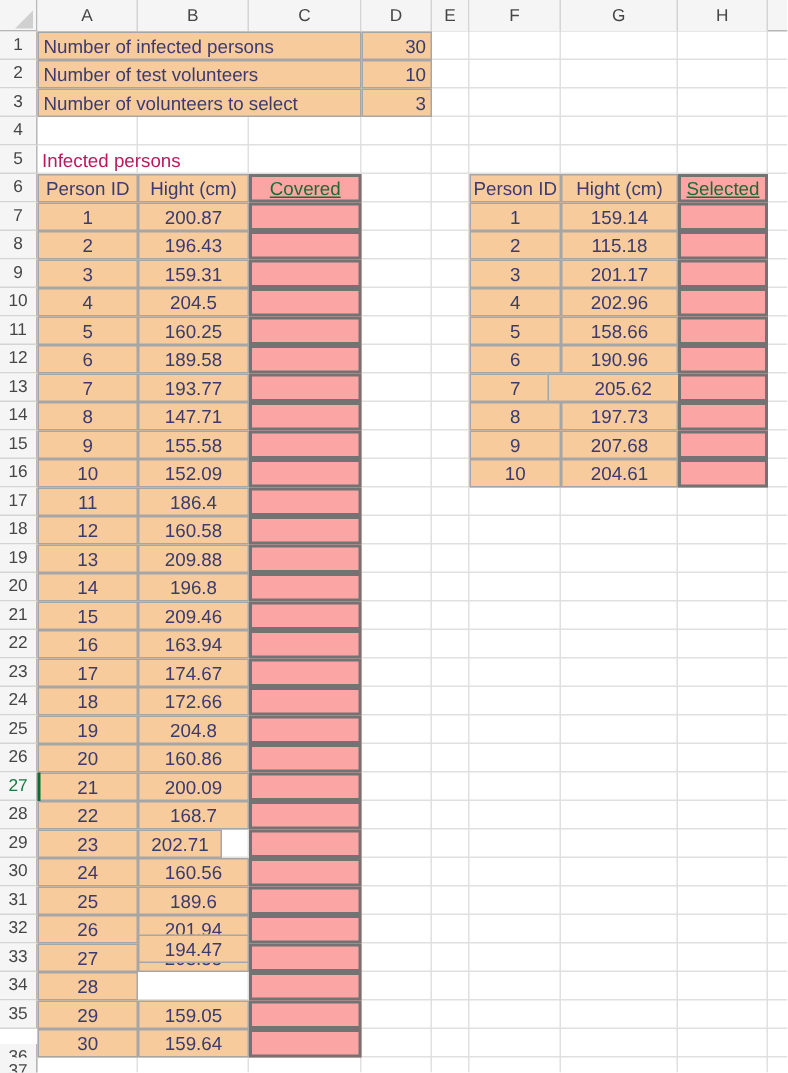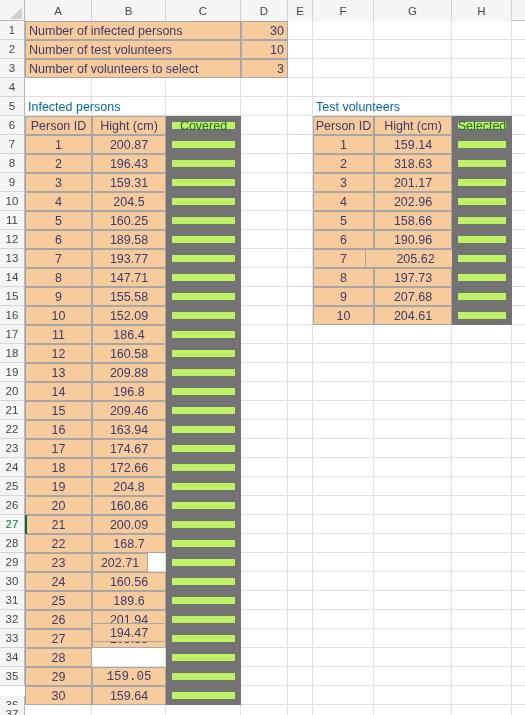--- a/index.html
+++ b/index.html
@@ -103,29 +103,30 @@
   .cell.c-right { justify-content: flex-end; }
   .cell.c-center { justify-content: center; }
   .cell.c-left { justify-content: flex-start; }
 
   .fill-orange {
     background: #f8cb9c;
     border: 1px solid #a6a6a6;
     color: #3b3b6e;
   }
   .fill-green {
-    background: #bef264;
-    border: 6px solid #737373;
+    background: #fca5a5;
+    border: 2px solid #737373;
     color: #1d6b33;
+    text-decoration: underline;
   }
 
   .label-plain {
     position: absolute;
     font-size: 12.5px;
-    color: #0369a1;
+    color: #be185d;
     display: flex;
     align-items: center;
     padding: 0 3px;
     white-space: nowrap;
   }
 
   
   .active-marker {
     position: absolute;
     width: 2px;
@@ -317,34 +318,33 @@
     <div class="cell c-center fill-orange" style="left: 25px; top: 610px; width: 67px; height: 19px;">26</div>
     <div class="cell c-center fill-orange" style="left: 92px; top: 610px; width: 74px; height: 19px;">201.94</div>
     <div class="cell c-center fill-green" style="left: 166px; top: 610px; width: 75px; height: 19px;"></div>
     <div class="cell c-center fill-orange" style="left: 25px; top: 629px; width: 67px; height: 19px;">27</div>
     <div class="cell c-center fill-orange" style="left: 92px; top: 629px; width: 74px; height: 19px;">203.55</div>
     <div class="cell c-center fill-green" style="left: 166px; top: 629px; width: 75px; height: 19px;"></div>
     <div class="cell c-center fill-orange" style="left: 25px; top: 648px; width: 67px; height: 19px;">28</div>
     <div class="cell c-center fill-orange" style="left: 92px; top: 623px; width: 74px; height: 19px;">194.47</div>
     <div class="cell c-center fill-green" style="left: 166px; top: 648px; width: 75px; height: 19px;"></div>
     <div class="cell c-center fill-orange" style="left: 25px; top: 667px; width: 67px; height: 19px;">29</div>
-    <div class="cell c-center fill-orange" style="left: 92px; top: 667px; width: 74px; height: 19px; font-family: Liberation Mono, monospace;">159.05</div>
+    <div class="cell c-center fill-orange" style="left: 92px; top: 667px; width: 74px; height: 19px;">159.05</div>
     <div class="cell c-center fill-green" style="left: 166px; top: 667px; width: 75px; height: 19px;"></div>
     <div class="cell c-center fill-orange" style="left: 25px; top: 686px; width: 67px; height: 19px;">30</div>
     <div class="cell c-center fill-orange" style="left: 92px; top: 686px; width: 74px; height: 19px;">159.64</div>
     <div class="cell c-center fill-green" style="left: 166px; top: 686px; width: 75px; height: 19px;"></div>
-    <div class="label-plain" style="left: 313px; top: 97px; height: 19px; width: 199px;">Test volunteers</div>
     <div class="cell c-center fill-orange" style="left: 313px; top: 116px; width: 61px; height: 19px;">Person ID</div>
     <div class="cell c-center fill-orange" style="left: 374px; top: 116px; width: 78px; height: 19px;">Hight (cm)</div>
     <div class="cell c-center fill-green" style="left: 452px; top: 116px; width: 60px; height: 19px;">Selected</div>
     <div class="cell c-center fill-orange" style="left: 313px; top: 135px; width: 61px; height: 19px;">1</div>
     <div class="cell c-center fill-orange" style="left: 374px; top: 135px; width: 78px; height: 19px;">159.14</div>
     <div class="cell c-center fill-green" style="left: 452px; top: 135px; width: 60px; height: 19px;"></div>
     <div class="cell c-center fill-orange" style="left: 313px; top: 154px; width: 61px; height: 19px;">2</div>
-    <div class="cell c-center fill-orange" style="left: 374px; top: 154px; width: 78px; height: 19px;">318.63</div>
+    <div class="cell c-center fill-orange" style="left: 374px; top: 154px; width: 78px; height: 19px;">115.18</div>
     <div class="cell c-center fill-green" style="left: 452px; top: 154px; width: 60px; height: 19px;"></div>
     <div class="cell c-center fill-orange" style="left: 313px; top: 173px; width: 61px; height: 19px;">3</div>
     <div class="cell c-center fill-orange" style="left: 374px; top: 173px; width: 78px; height: 19px;">201.17</div>
     <div class="cell c-center fill-green" style="left: 452px; top: 173px; width: 60px; height: 19px;"></div>
     <div class="cell c-center fill-orange" style="left: 313px; top: 192px; width: 61px; height: 19px;">4</div>
     <div class="cell c-center fill-orange" style="left: 374px; top: 192px; width: 78px; height: 19px;">202.96</div>
     <div class="cell c-center fill-green" style="left: 452px; top: 192px; width: 60px; height: 19px;"></div>
     <div class="cell c-center fill-orange" style="left: 313px; top: 211px; width: 61px; height: 19px;">5</div>
     <div class="cell c-center fill-orange" style="left: 374px; top: 211px; width: 78px; height: 19px;">158.66</div>
     <div class="cell c-center fill-green" style="left: 452px; top: 211px; width: 60px; height: 19px;"></div>

